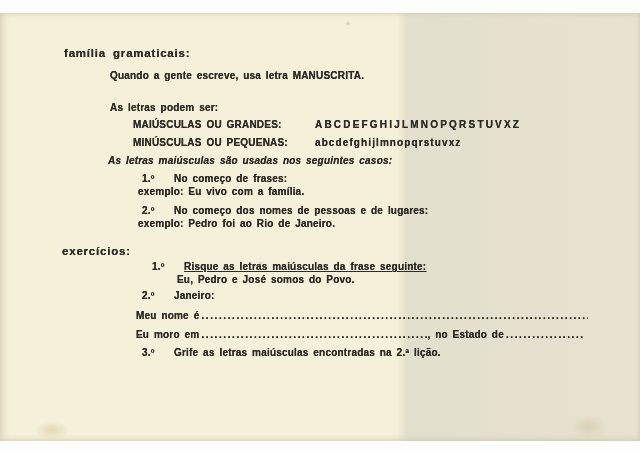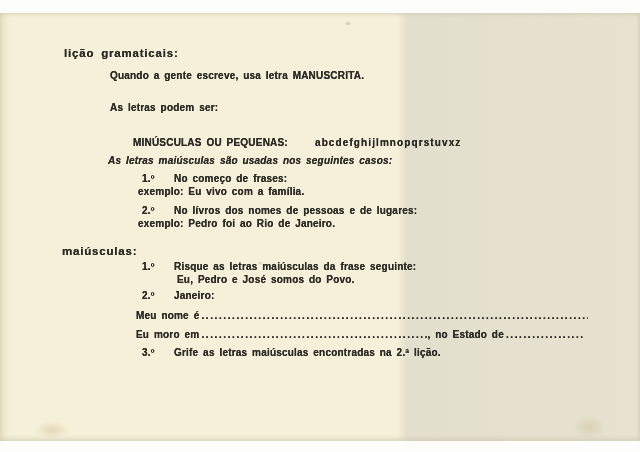--- a/index.html
+++ b/index.html
@@ -55,47 +55,50 @@
 
 <div class="paper">
   <div class="seam"></div>
   <div class="stain stain1"></div>
   <div class="stain stain2"></div>
   <div class="stain stain3"></div>
   <div class="stain stain4"></div>
 
   <div class="content">
 
-    <div class="line heading" style="left:64px;top:35px;">lição gramaticais:</div>
+    <div class="line heading" style="left:64px;top:35px;">família gramaticais:</div>
 
     <div class="line" style="left:110px;top:57px;">Quando a gente escreve, usa letra MANUSCRITA.</div>
 
 
     <div class="line" style="left:110px;top:89px;">As letras podem ser:</div>
 
+    <div class="line" style="left:133px;top:106px;">
+      <span class="alpha-label">MAIÚSCULAS OU GRANDES:</span><span class="alpha-upper">ABCDEFGHIJLMNOPQRSTUVXZ</span>
+    </div>
 
     <div class="line" style="left:133px;top:124px;">
       <span class="alpha-label">MINÚSCULAS OU PEQUENAS:</span><span class="alpha-lower">abcdefghijlmnopqrstuvxz</span>
     </div>
 
     <div class="line" style="left:108px;top:142px;font-style:italic;">As letras maiúsculas são usadas nos seguintes casos:</div>
 
     <div class="line" style="left:106px;top:160px;">
       <span class="num">1.º</span><span>No começo de frases:</span>
     </div>
     <div class="line" style="left:138px;top:173px;">exemplo: Eu vivo com a família.</div>
 
     <div class="line" style="left:106px;top:192px;">
-      <span class="num">2.º</span><span>No lívros dos nomes de pessoas e de lugares:</span>
+      <span class="num">2.º</span><span>No começo dos nomes de pessoas e de lugares:</span>
     </div>
     <div class="line" style="left:138px;top:205px;">exemplo: Pedro foi ao Rio de Janeiro.</div>
 
-    <div class="line heading" style="left:62px;top:233px;">maiúsculas:</div>
+    <div class="line heading" style="left:62px;top:233px;">exercícios:</div>
 
-    <div class="line" style="left:106px;top:248px;">
+    <div class="line" style="left:116px;top:248px;text-decoration:underline;">
       <span class="num">1.º</span><span>Risque as letras maiúsculas da frase seguinte:</span>
     </div>
     <div class="line" style="left:138px;top:261px;margin-left:39px;">Eu, Pedro e José somos do Povo.</div>
 
     <div class="line" style="left:106px;top:277px;">
       <span class="num">2.º</span><span>Janeiro:</span>
     </div>
 
     <div class="line fill" style="left:136px;top:297px;width:452px;">
       <span>Meu nome é</span>

